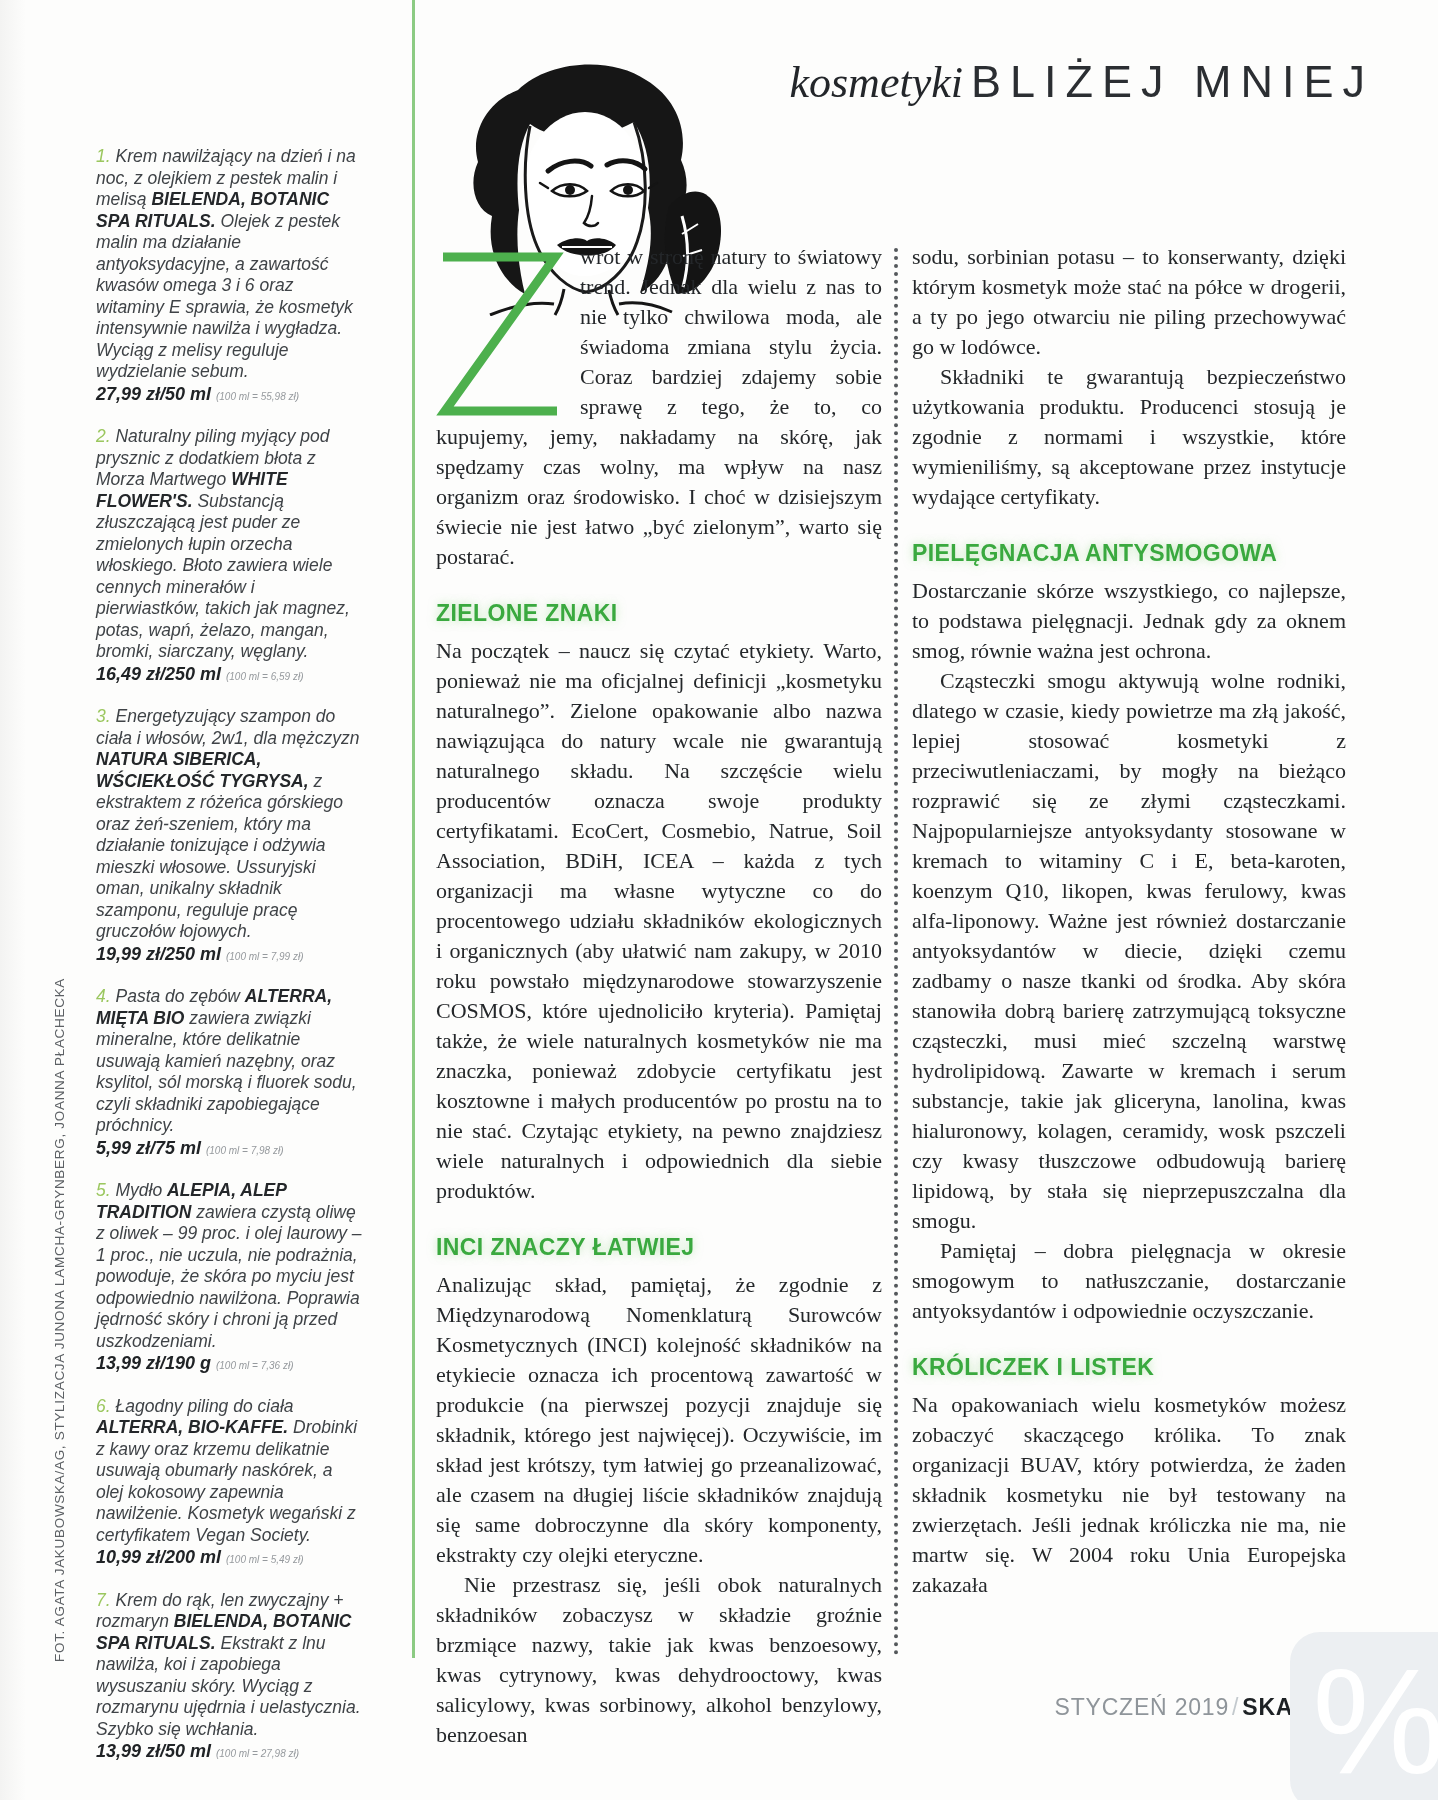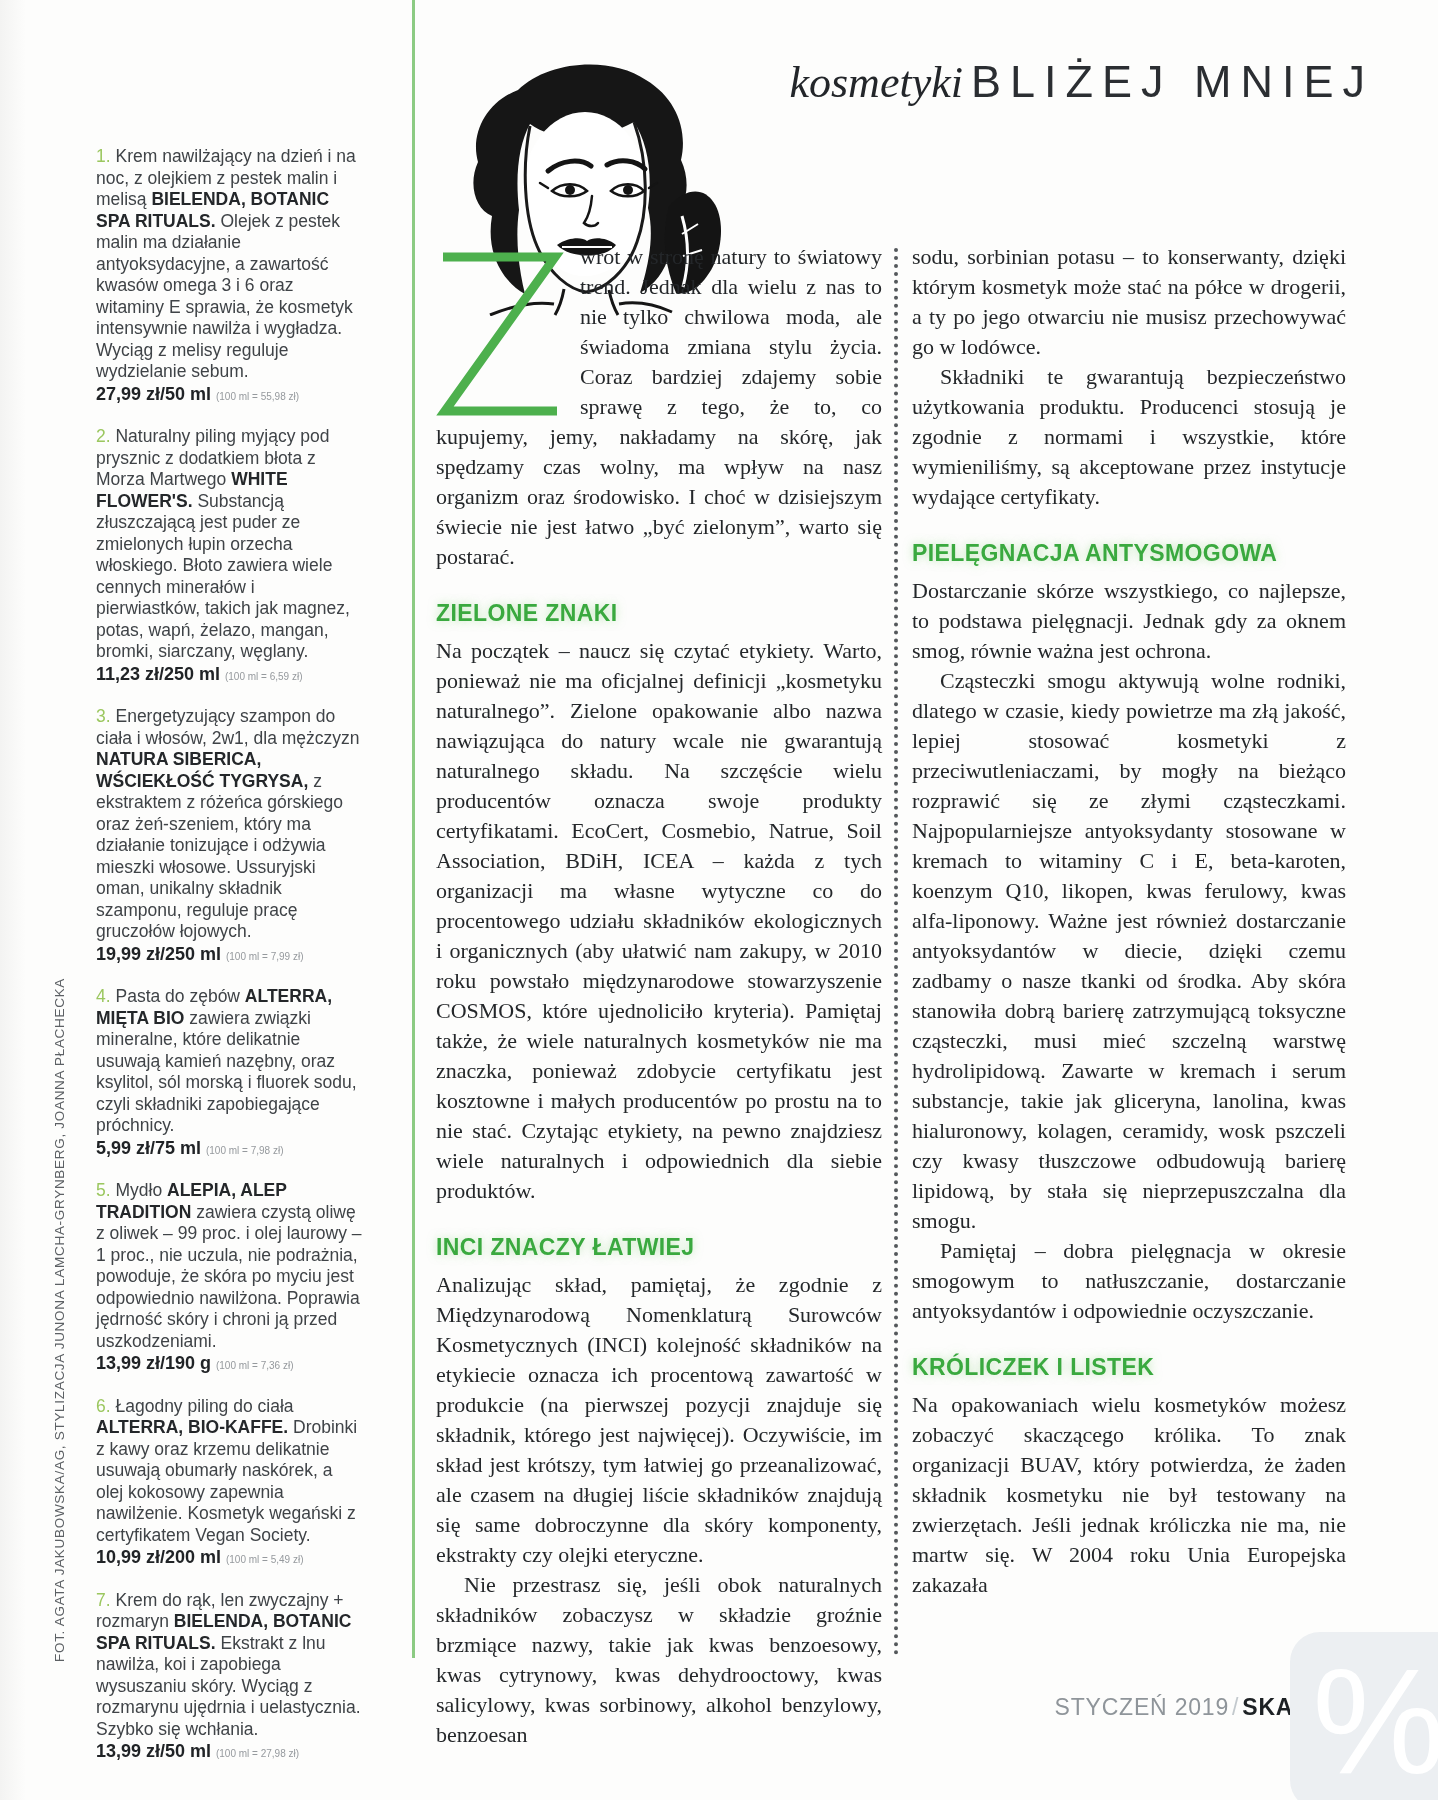--- a/index.html
+++ b/index.html
@@ -5,21 +5,21 @@
   html,body{margin:0;padding:0;background:#e8e8e8;}
   .page{position:relative;width:1438px;height:1800px;background:linear-gradient(90deg,#f3f3f2 0,#fdfdfc 26px,#fdfdfc 100%);overflow:hidden;font-family:"Liberation Sans",sans-serif;color:#26292c;}
 
   
   .green-rule{position:absolute;left:412px;top:0;width:3px;height:1658px;background:#8ccb83;}
 
   
   .credit{position:absolute;left:52px;top:1662px;transform:rotate(-90deg);transform-origin:0 0;width:920px;font-size:13.5px;letter-spacing:.7px;color:#5c6064;white-space:nowrap;}
 
   
-  .sidebar{position:absolute;left:96px;top:146px;width:266px;font-size:17.5px;line-height:21.5px;color:#3f4347;}
+  .sidebar{position:absolute;left:96px;top:146px;width:266px;font-size:17.5px;line-height:21.5px;color:#3f4347;font-style:italic;}
   .product{margin-bottom:19px;}
   .num{color:#9bc75f;}
   .b{font-weight:bold;color:#24272a;}
   .price-line{margin-top:1px;}
   .price{font-weight:bold;color:#202326;font-size:18px;text-align:right;}
   .unit{font-size:10px;color:#95999d;}
 
   
   .masthead{position:absolute;right:64px;top:56px;white-space:nowrap;text-align:right;}
   .kicker{font-family:"Liberation Serif",serif;font-style:italic;font-size:44px;color:#23262a;margin-right:8px;}
@@ -59,21 +59,21 @@
 
   <div class="credit">FOT. AGATA JAKUBOWSKA/AG, STYLIZACJA JUNONA LAMCHA-GRYNBERG, JOANNA PŁACHECKA</div>
 
   <aside class="sidebar">
     <div class="product">
       <span class="num">1.</span><span> Krem nawilżający na dzień i na noc, z olejkiem z pestek malin i melisą </span><span class="b">BIELENDA, BOTANIC SPA RITUALS.</span><span> Olejek z pestek malin ma działanie antyoksydacyjne, a zawartość kwasów omega 3 i 6 oraz witaminy E sprawia, że kosmetyk intensywnie nawilża i wygładza. Wyciąg z melisy reguluje wydzielanie sebum.</span>
       <div class="price-line"><span class="price">27,99 zł/50 ml</span> <span class="unit">(100 ml = 55,98 zł)</span></div>
     </div>
     <div class="product">
       <span class="num">2.</span><span> Naturalny piling myjący pod prysznic z dodatkiem błota z Morza Martwego </span><span class="b">WHITE FLOWER'S.</span><span> Substancją złuszczającą jest puder ze zmielonych łupin orzecha włoskiego. Błoto zawiera wiele cennych minerałów i pierwiastków, takich jak magnez, potas, wapń, żelazo, mangan, bromki, siarczany, węglany.</span>
-      <div class="price-line"><span class="price">11,23 zł/250 ml</span> <span class="unit">(100 ml = 6,59 zł)</span></div>
+      <div class="price-line"><span class="price">16,49 zł/250 ml</span> <span class="unit">(100 ml = 6,59 zł)</span></div>
     </div>
     <div class="product">
       <span class="num">3.</span><span> Energetyzujący szampon do ciała i włosów, 2w1, dla mężczyzn </span><span class="b">NATURA SIBERICA, WŚCIEKŁOŚĆ TYGRYSA,</span><span> z ekstraktem z różeńca górskiego oraz żeń-szeniem, który ma działanie tonizujące i odżywia mieszki włosowe. Ussuryjski oman, unikalny składnik szamponu, reguluje pracę gruczołów łojowych.</span>
       <div class="price-line"><span class="price">19,99 zł/250 ml</span> <span class="unit">(100 ml = 7,99 zł)</span></div>
     </div>
     <div class="product">
       <span class="num">4.</span><span> Pasta do zębów </span><span class="b">ALTERRA, MIĘTA BIO</span><span> zawiera związki mineralne, które delikatnie usuwają kamień nazębny, oraz ksylitol, sól morską i fluorek sodu, czyli składniki zapobiegające próchnicy.</span>
       <div class="price-line"><span class="price">5,99 zł/75 ml</span> <span class="unit">(100 ml = 7,98 zł)</span></div>
     </div>
     <div class="product">
@@ -127,21 +127,21 @@
       </span><span>wrot w stronę natury to światowy trend. Jednak dla wielu z nas to nie tylko chwilowa moda, ale świadoma zmiana stylu życia. Coraz bardziej zdajemy sobie sprawę z tego, że to, co kupujemy, jemy, nakładamy na skórę, jak spędzamy czas wolny, ma wpływ na nasz organizm oraz środowisko. I choć w dzisiejszym świecie nie jest łatwo „być zielonym”, warto się postarać.</span>
     </p>
     <h3>ZIELONE ZNAKI</h3>
     <p>Na początek – naucz się czytać etykiety. Warto, ponieważ nie ma oficjalnej definicji „kosmetyku naturalnego”. Zielone opakowanie albo nazwa nawiązująca do natury wcale nie gwarantują naturalnego składu. Na szczęście wielu producentów oznacza swoje produkty certyfikatami. EcoCert, Cosmebio, Natrue, Soil Association, BDiH, ICEA – każda z tych organizacji ma własne wytyczne co do procentowego udziału składników ekologicznych i organicznych (aby ułatwić nam zakupy, w 2010 roku powstało międzynarodowe stowarzyszenie COSMOS, które ujednoliciło kryteria). Pamiętaj także, że wiele naturalnych kosmetyków nie ma znaczka, ponieważ zdobycie certyfikatu jest kosztowne i małych producentów po prostu na to nie stać. Czytając etykiety, na pewno znajdziesz wiele naturalnych i odpowiednich dla siebie produktów.</p>
     <h3>INCI ZNACZY ŁATWIEJ</h3>
     <p>Analizując skład, pamiętaj, że zgodnie z Międzynarodową Nomenklaturą Surowców Kosmetycznych (INCI) kolejność składników na etykiecie oznacza ich procentową zawartość w produkcie (na pierwszej pozycji znajduje się składnik, którego jest najwięcej). Oczywiście, im skład jest krótszy, tym łatwiej go przeanalizować, ale czasem na długiej liście składników znajdują się same dobroczynne dla skóry komponenty, ekstrakty czy olejki eteryczne.</p>
     <p class="ind">Nie przestrasz się, jeśli obok naturalnych składników zobaczysz w składzie groźnie brzmiące nazwy, takie jak kwas benzoesowy, kwas cytrynowy, kwas dehydrooctowy, kwas salicylowy, kwas sorbinowy, alkohol benzylowy, benzoesan</p>
   </section>
 
   <section class="col col2">
-    <p>sodu, sorbinian potasu – to konserwanty, dzięki którym kosmetyk może stać na półce w drogerii, a ty po jego otwarciu nie musisz przechowywać go w lodówce.</p>
+    <p>sodu, sorbinian potasu – to konserwanty, dzięki którym kosmetyk może stać na półce w drogerii, a ty po jego otwarciu nie piling przechowywać go w lodówce.</p>
     <p class="ind">Składniki te gwarantują bezpieczeństwo użytkowania produktu. Producenci stosują je zgodnie z normami i wszystkie, które wymieniliśmy, są akceptowane przez instytucje wydające certyfikaty.</p>
     <h3>PIELĘGNACJA ANTYSMOGOWA</h3>
     <p>Dostarczanie skórze wszystkiego, co najlepsze, to podstawa pielęgnacji. Jednak gdy za oknem smog, równie ważna jest ochrona.</p>
     <p class="ind">Cząsteczki smogu aktywują wolne rodniki, dlatego w czasie, kiedy powietrze ma złą jakość, lepiej stosować kosmetyki z przeciwutleniaczami, by mogły na bieżąco rozprawić się ze złymi cząsteczkami. Najpopularniejsze antyoksydanty stosowane w kremach to witaminy C i E, beta-karoten, koenzym Q10, likopen, kwas ferulowy, kwas alfa-liponowy. Ważne jest również dostarczanie antyoksydantów w diecie, dzięki czemu zadbamy o nasze tkanki od środka. Aby skóra stanowiła dobrą barierę zatrzymującą toksyczne cząsteczki, musi mieć szczelną warstwę hydrolipidową. Zawarte w kremach i serum substancje, takie jak gliceryna, lanolina, kwas hialuronowy, kolagen, ceramidy, wosk pszczeli czy kwasy tłuszczowe odbudowują barierę lipidową, by stała się nieprzepuszczalna dla smogu.</p>
     <p class="ind">Pamiętaj – dobra pielęgnacja w okresie smogowym to natłuszczanie, dostarczanie antyoksydantów i odpowiednie oczyszczanie.</p>
     <h3>KRÓLICZEK I LISTEK</h3>
     <p>Na opakowaniach wielu kosmetyków możesz zobaczyć skaczącego królika. To znak organizacji BUAV, który potwierdza, że żaden składnik kosmetyku nie był testowany na zwierzętach. Jeśli jednak króliczka nie ma, nie martw się. W 2004 roku Unia Europejska zakazała</p>
   </section>
 
   <footer class="pfoot">

